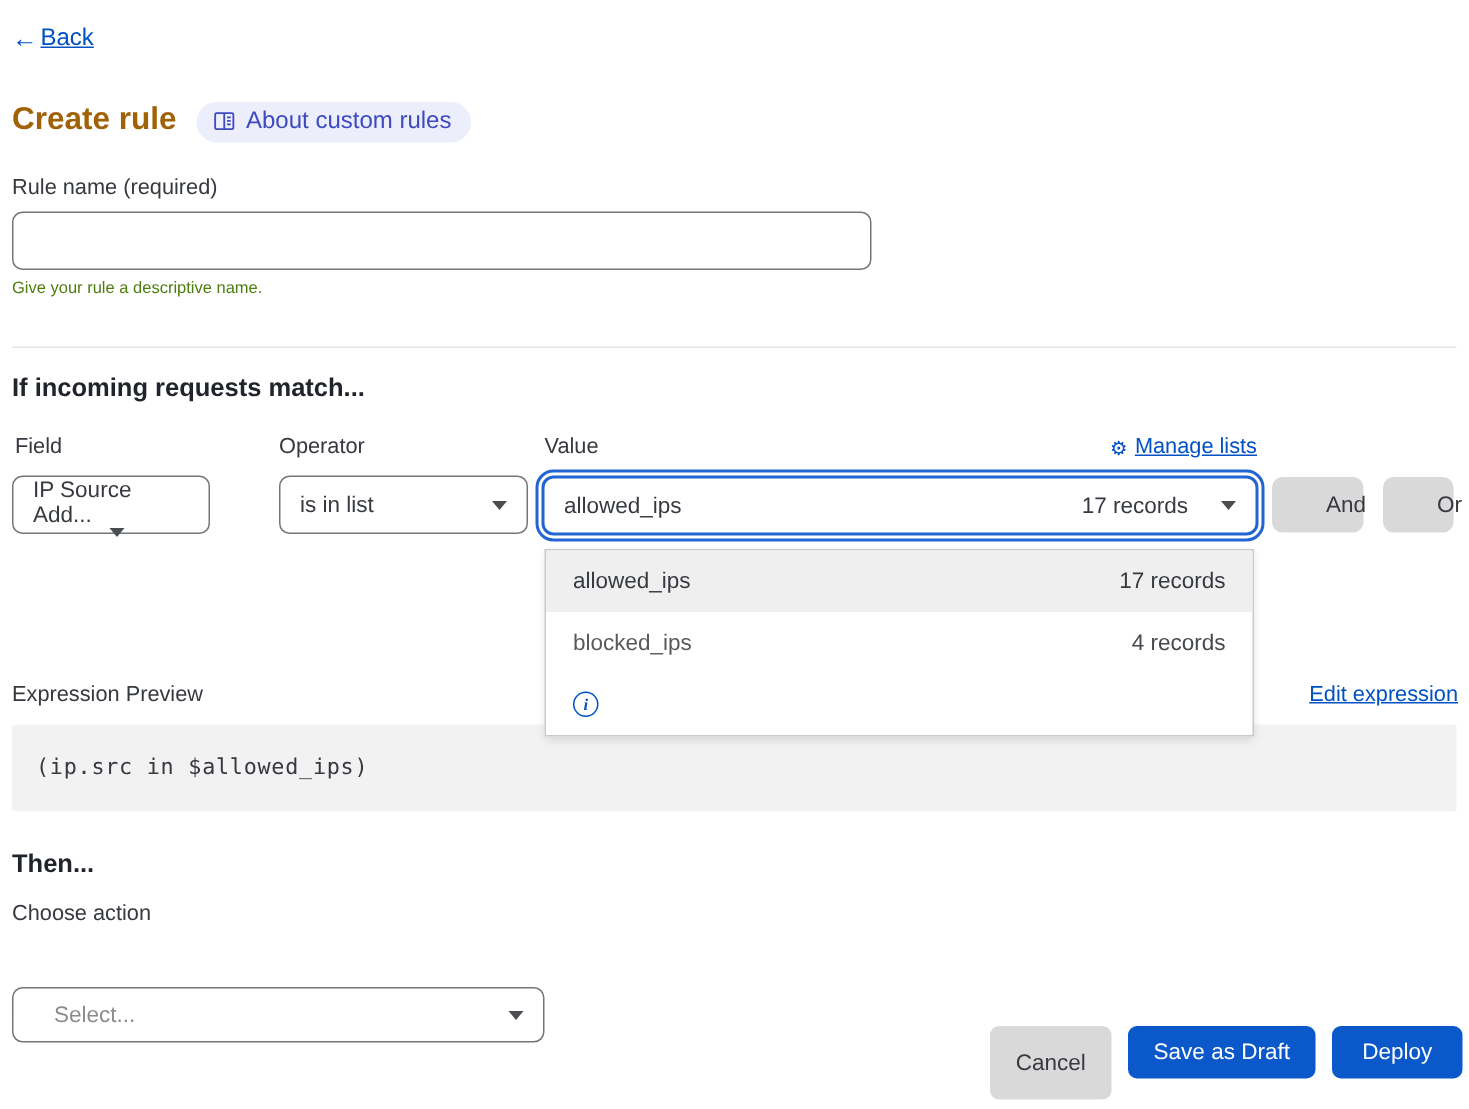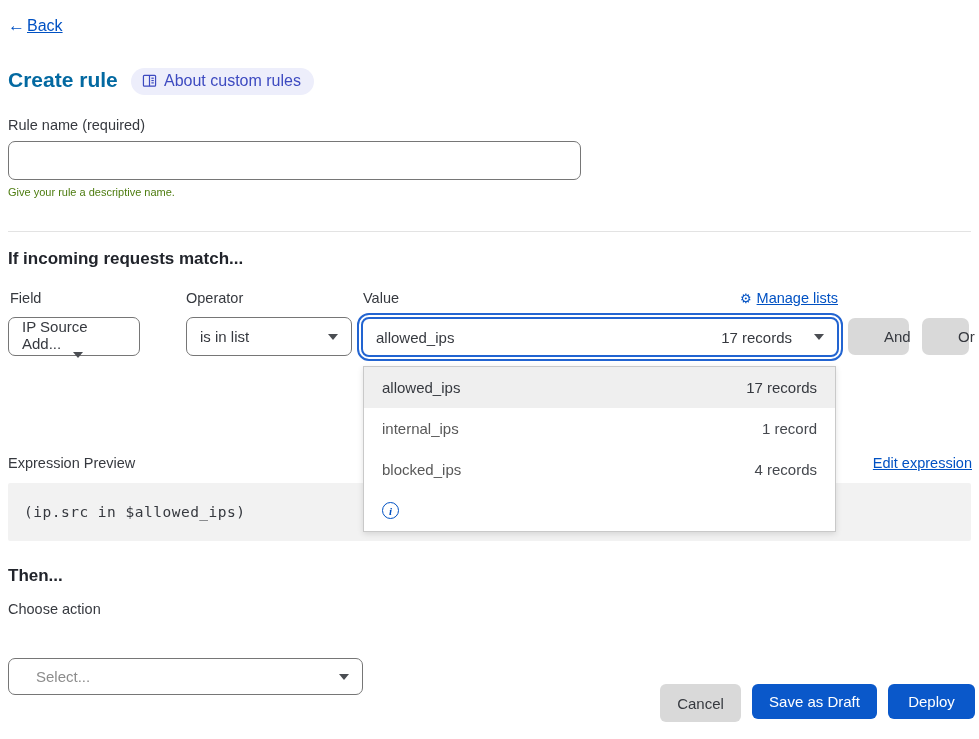--- a/index.html
+++ b/index.html
@@ -18,21 +18,21 @@
     left: 8px; top: 16px;
     font-size: 16px; color: #0051c3;
     cursor: pointer; display: flex; align-items: center; gap: 2px;
   }
   .back-link .arrow { text-decoration: none; font-size: 17px; }
   .back-link .back-text { text-decoration: underline; }
 
   
   .page-title {
     left: 8px; top: 68px;
-    font-size: 21px; font-weight: bold; color: #0369a1;
+    font-size: 21px; font-weight: bold; color: #a16207;
   }
   .about-badge {
     left: 131px; top: 68px;
     background: #edeefb; color: #3d4ac0;
     border-radius: 14px; padding: 4px 13px 5px 11px;
     font-size: 16px; display: flex; align-items: center; gap: 7px;
     cursor: pointer;
   }
   .book-icon { display: inline-flex; }
 
@@ -143,21 +143,21 @@
   .then-heading { left: 8px; top: 566px; }
   .choose-action-label { left: 8px; top: 601px; }
   .action-select { left: 8px; top: 658px; width: 355px; height: 37px; padding-left: 27px; }
   .action-select .placeholder { color: #8c8c8c; }
 
   
   .footer-button {
     border: none; border-radius: 6px; font-size: 15px; cursor: pointer;
     font-family: "Liberation Sans", sans-serif;
   }
-  .cancel-button { left: 660px; top: 684px; width: 81px; height: 38px; background: #d9d9d9; color: #36393f; }
+  .cancel-button { left: 660px; top: 684px; width: 81px; height: 49px; background: #d9d9d9; color: #36393f; }
   .primary { background: #0a58ca; color: #ffffff; }
   .save-draft-button { left: 752px; top: 684px; width: 125px; height: 35px; }
   .deploy-button { left: 888px; top: 684px; width: 87px; height: 35px; }
 </style>
 </head>
 <body>
 
 <div class="abs back-link">
   <span class="arrow">←</span>
   <span class="back-text">Back</span>
@@ -212,24 +212,20 @@
 
 <button class="abs pill-button and-button">And</button>
 <button class="abs pill-button or-button">Or</button>
 
 <div class="abs dropdown-panel">
   <div class="dropdown-row highlighted">
     <span class="row-name">allowed_ips</span>
     <span class="row-count">17 records</span>
   </div>
   <div class="dropdown-row">
-    <span class="row-name">internal_ips</span>
-    <span class="row-count">1 record</span>
-  </div>
-  <div class="dropdown-row">
     <span class="row-name">blocked_ips</span>
     <span class="row-count">4 records</span>
   </div>
   <div class="dropdown-row">
     <span class="info-icon">i</span>
   </div>
 </div>
 
 <div class="abs field-label expression-label">Expression Preview</div>
 <div class="abs edit-expression">Edit expression</div>

